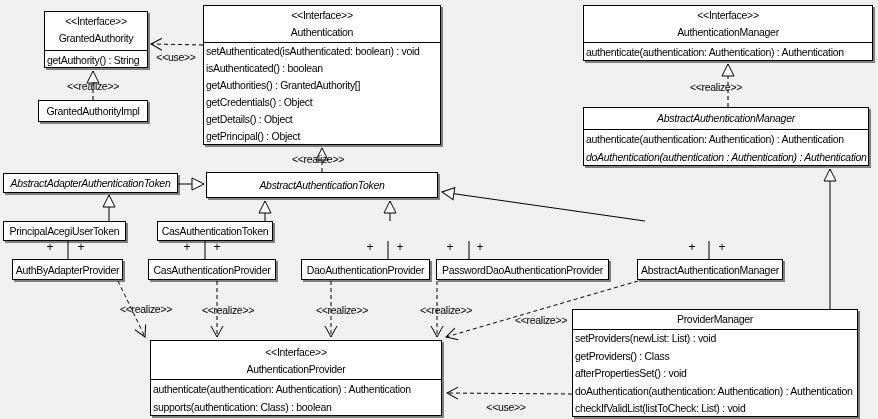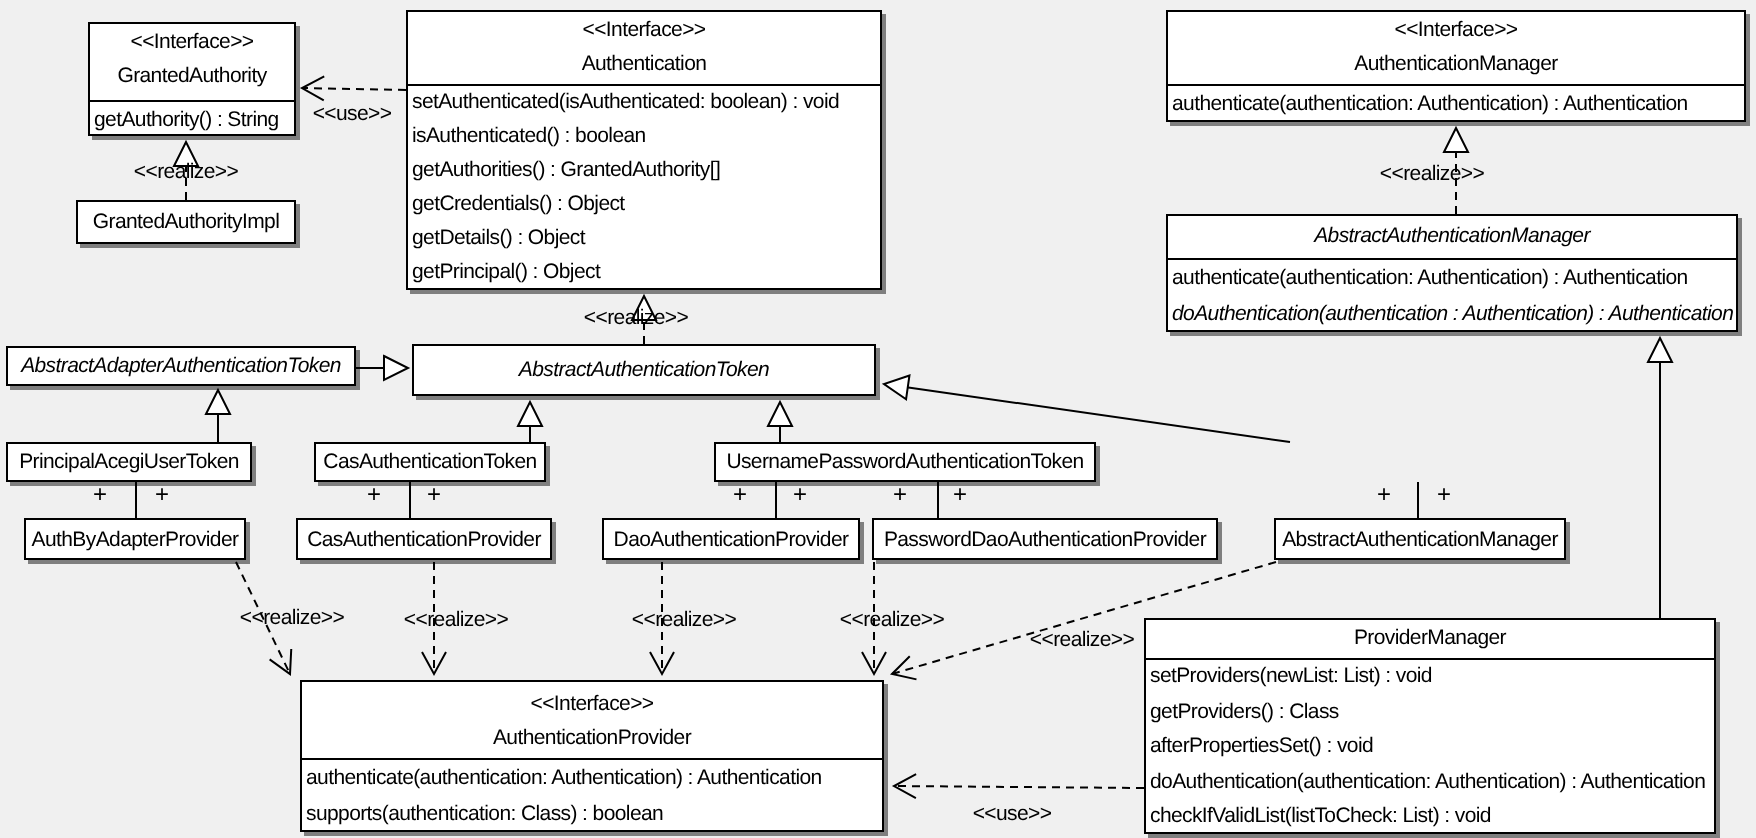--- a/index.html
+++ b/index.html
@@ -117,23 +117,20 @@
   </div>
 
   <div class="box" style="left:157px;top:221px;width:116px;height:20px">
     <div class="nameonly">CasAuthenticationToken</div>
   </div>
 
   <div class="box" style="left:3px;top:221px;width:123px;height:20px">
     <div class="nameonly">PrincipalAcegiUserToken</div>
   </div>
 
-  <div class="box" style="left:357px;top:221px;width:191px;height:20px">
-    <div class="nameonly">UsernamePasswordAuthenticationToken</div>
-  </div>
 
 
   <div class="box" style="left:12px;top:259px;width:111px;height:21px">
     <div class="nameonly">AuthByAdapterProvider</div>
   </div>
 
   <div class="box" style="left:148px;top:259px;width:128px;height:21px">
     <div class="nameonly">CasAuthenticationProvider</div>
   </div>
 

